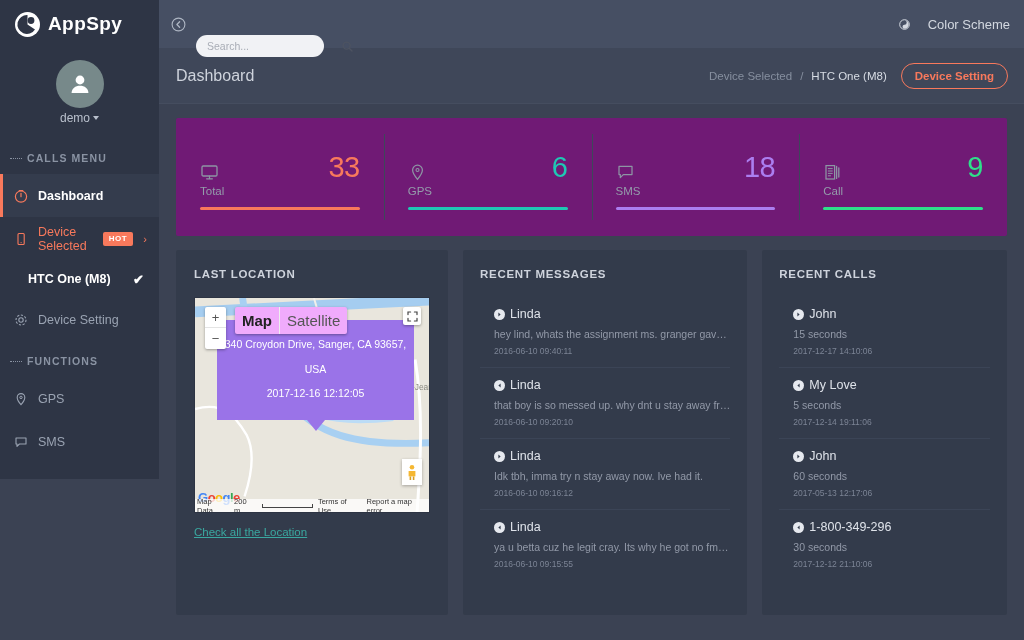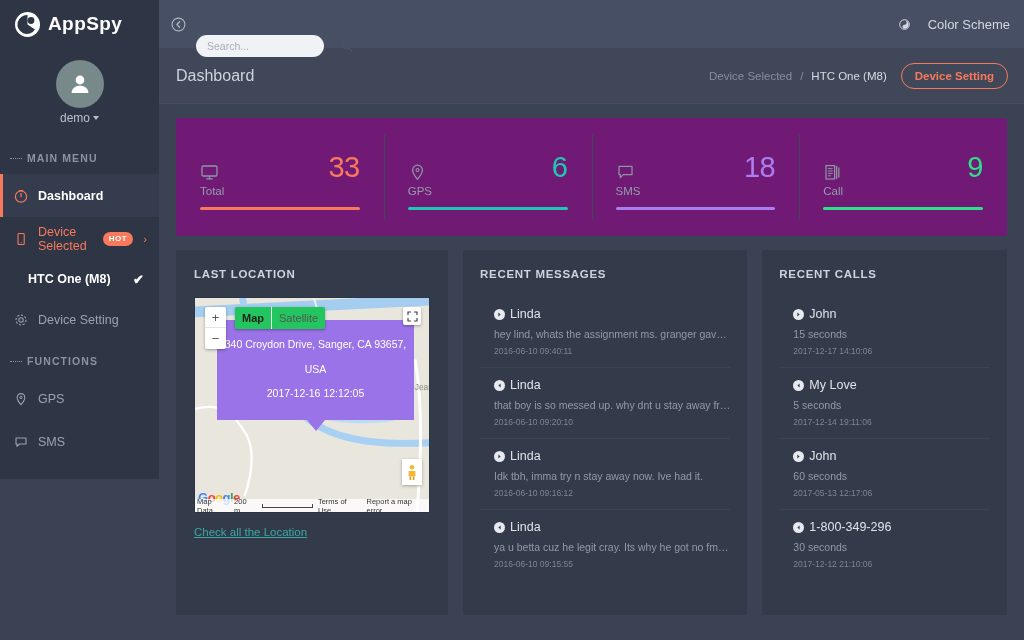--- a/index.html
+++ b/index.html
@@ -68,21 +68,21 @@
     background: #343c4d; color: #ffffff; font-weight: bold;
   }
   .nav-item.active::before {
     content:''; position:absolute; left:0; top:0; bottom:0; width:3px;
     background: #f8795c;
   }
   .nav-item.accent { color: #f8795c; }
   .nav-item.accent .label { font-weight: normal; }
   .badge-hot {
     background: #f8795c; color: #fff; font-size: 8px; font-weight: bold;
-    border-radius: 7px; padding: 2.5px 6px 2.5px 6px; letter-spacing: .6px;
+    border-radius: 2px; padding: 2.5px 6px 2.5px 6px; letter-spacing: .6px;
     margin-left: 2px;
   }
   .chev-r { margin-left: auto; margin-right: 12px; color: #f8795c; font-size: 11px; }
   .nav-sub {
     display:flex; align-items:center; height: 38px;
     padding-left: 28px; color: #ffffff; font-size: 12.5px; font-weight: bold;
   }
   .nav-sub .check { margin-left: auto; margin-right: 15px; color:#ffffff; font-size: 13px; }
 
   
@@ -161,22 +161,22 @@
   .map-roads { position:absolute; inset:0; }
   .map-ctrl-zoom {
     position:absolute; left:10px; top:9px; width:21px;
     background:#fff; border-radius:2px; box-shadow: 0 1px 3px rgba(0,0,0,.35);
     font-size: 13px; color:#555; text-align:center;
   }
   .map-ctrl-zoom div { height: 21px; line-height: 21px; }
   .map-ctrl-zoom div:first-child { border-bottom: 1px solid #e4e4e4; }
   .map-types {
     position:absolute; left:40px; top:9px; display:flex;
-    background:#22c55e; border-radius:2px; box-shadow: 0 1px 3px rgba(0,0,0,.35);
-    font-size:11px; color:#444; overflow:hidden;
+    background:#f0abfc; border-radius:2px; box-shadow: 0 1px 3px rgba(0,0,0,.35);
+    font-size:15px; color:#444; overflow:hidden;
   }
   .map-types span { padding: 5px 7px; }
   .map-types span.sel { font-weight:bold; color:#222; }
   .map-types span + span { border-left:1px solid #eee; color:#555;}
   .map-fs {
     position:absolute; right:8px; top:9px; width:18px; height:18px;
     background:#fff; border-radius:2px; box-shadow:0 1px 3px rgba(0,0,0,.35);
     display:flex; align-items:center; justify-content:center;
   }
   .infowin {
@@ -241,21 +241,21 @@
           <path d="M4.6 22c0-4.7 3.8-7.3 8.4-7.3S21.4 17.3 21.4 22z" fill="#fff"></path>
         </svg>
       </div>
       <div>
         <span class="profile-name">demo</span><span class="caret-dn"></span>
       </div>
     </div>
 
     <div class="section-head">
       <span class="dashes"></span>
-      <span>MAIN MENU</span>
+      <span>CALLS MENU</span>
     </div>
 
     <div class="nav-item active">
       <span class="nav-ico">
         <svg width="14" height="14" viewBox="0 0 14 14">
             <circle cx="7" cy="7.6" r="5.6" fill="none" stroke="#f8795c" stroke-width="1.2"></circle>
             <path d="M7 4.4v3.3" stroke="#f8795c" stroke-width="1.2" stroke-linecap="round"></path>
             <path d="M5.2 1.6h3.6" stroke="#f8795c" stroke-width="1.2" stroke-linecap="round"></path>
           </svg>
       </span>

